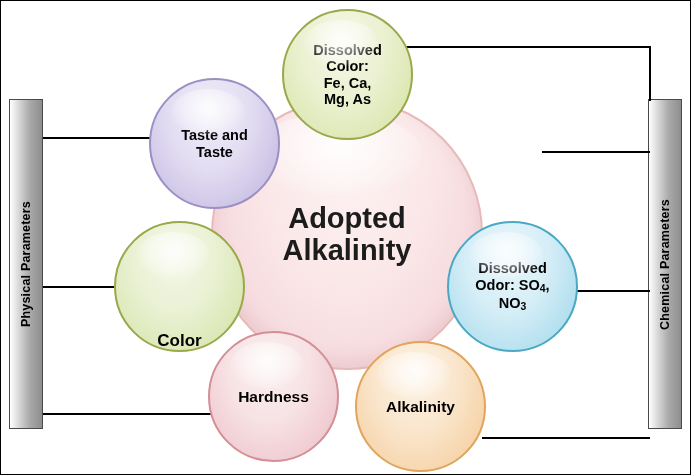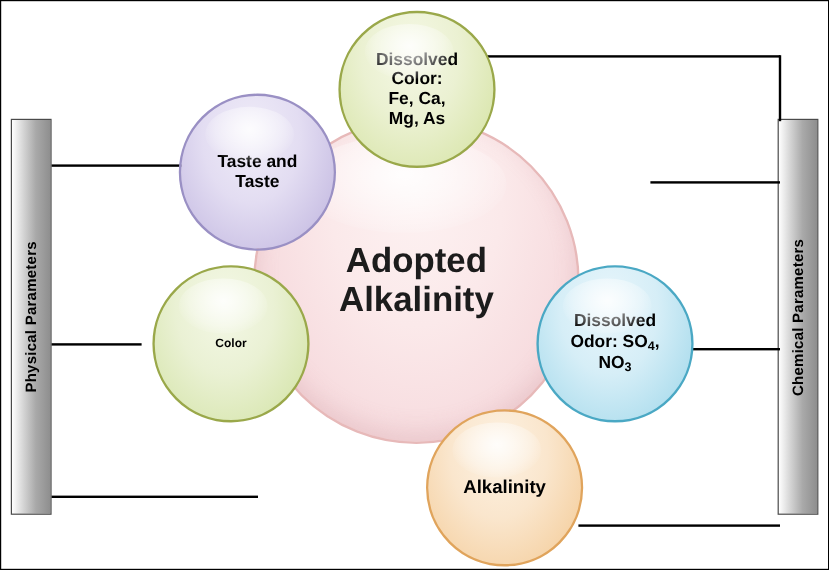--- a/index.html
+++ b/index.html
@@ -126,25 +126,26 @@
     z-index: 4;
   }
   #bubble-salts {
     left: 446px; top: 220px; width: 131px; height: 131px;
     border: 2px solid #4aa8c4;
     background: radial-gradient(ellipse at 46% 26%, #e9f6fb 0%, #d6eef7 42%, #b4e0ef 76%, #8fd0e6 100%);
     font-size: 14.5px;
     z-index: 4;
   }
   #bubble-color {
-    left: 126px; top: 220px; width: 131px; height: 131px;
+    left: 113px; top: 220px; width: 131px; height: 131px;
     border: 2px solid #9aa84a;
     background: radial-gradient(ellipse at 46% 26%, #f4f8e7 0%, #eaf1d4 42%, #dbe8b6 76%, #c9dc97 100%);
-    font-size: 10px;
-    z-index: 4;
+    font-size: 17px;
+    z-index: 4;
+    align-items: flex-end;
   }
   #bubble-hardness {
     left: 207px; top: 330px; width: 131px; height: 131px;
     border: 2px solid #d48e96;
     background: radial-gradient(ellipse at 46% 26%, #fbeff0 0%, #f7e2e4 42%, #f0ccd1 76%, #e6b4bb 100%);
     font-size: 15.5px;
     z-index: 4;
   }
   #bubble-alkalinity {
     left: 354px; top: 340px; width: 131px; height: 131px;
@@ -209,18 +210,21 @@
       <span>Dissolved</span><br>
       <span><span>Odor: SO</span><sub>4</sub><span>,</span></span><br>
       <span><span>NO</span><sub>3</sub></span>
     </span>
   </div>
 
   <div class="bubble" id="bubble-color">
     <span class="lbl">Color</span>
   </div>
 
+  <div class="bubble" id="bubble-hardness">
+    <span class="lbl">Hardness</span>
+  </div>
 
   <div class="bubble" id="bubble-alkalinity">
     <span class="lbl">Alkalinity</span>
   </div>
 
 </div>
 
 </body></html>

